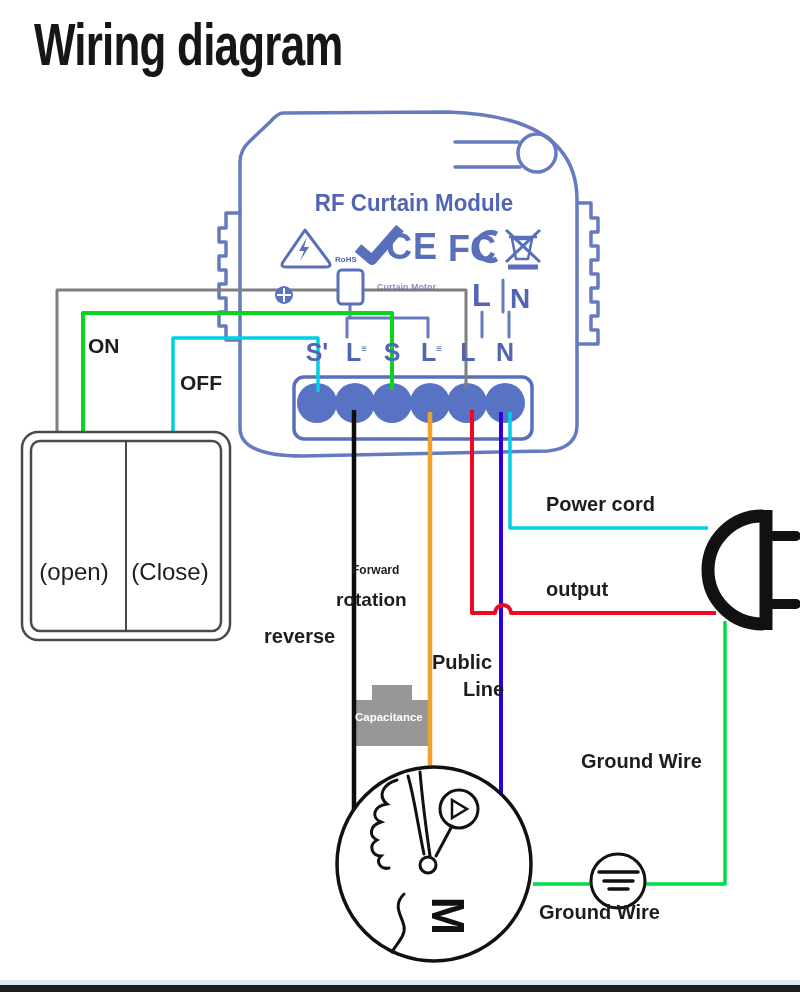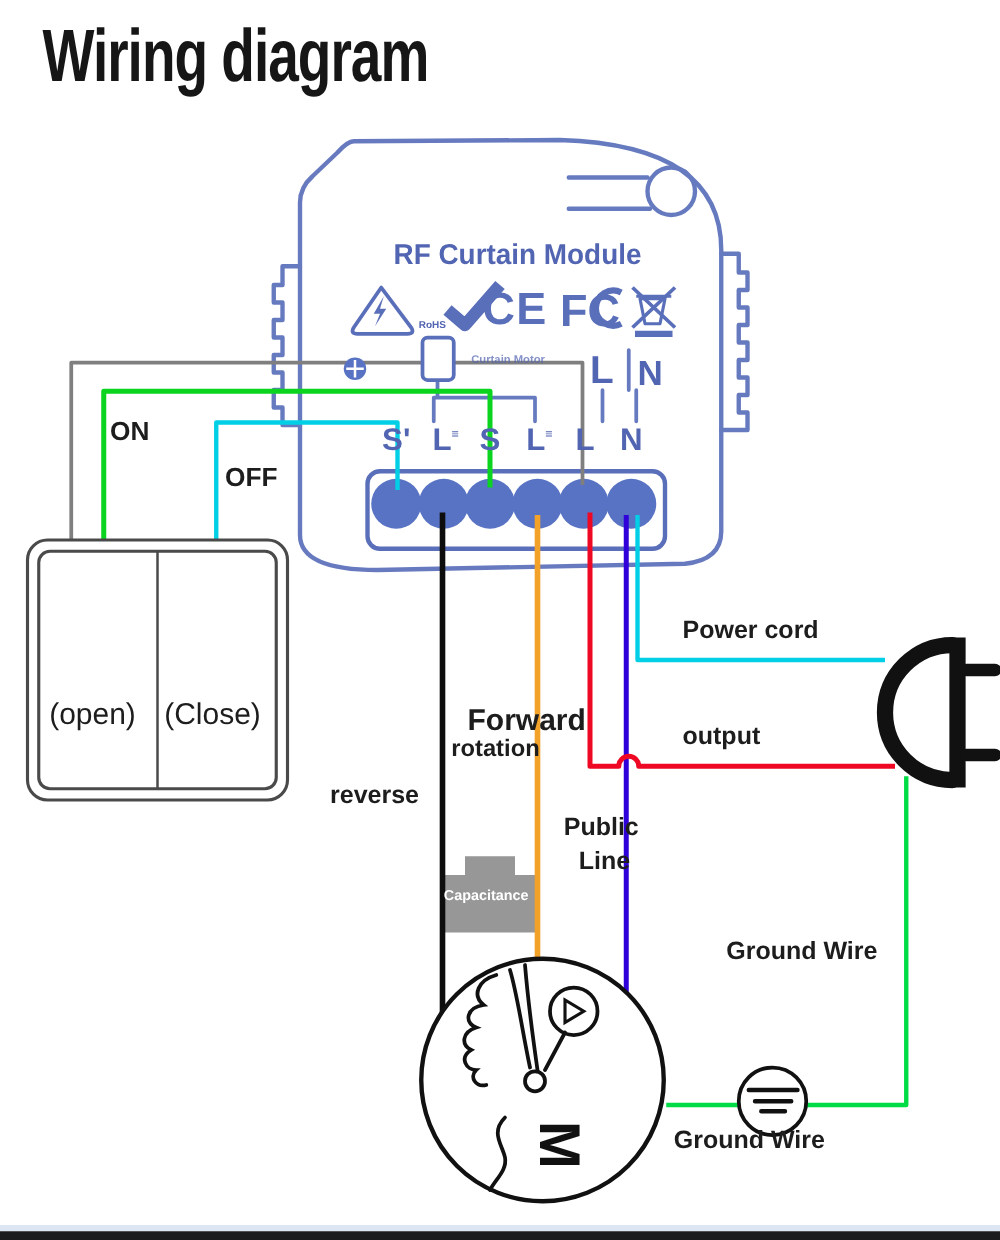--- a/index.html
+++ b/index.html
@@ -7,24 +7,24 @@
          font-family:"Liberation Sans","DejaVu Sans",sans-serif;}
   #diagram-svg{position:absolute;left:0;top:0;}
   .lbl{position:absolute;color:#1d1d1d;font-weight:bold;white-space:nowrap;}
   #title{left:34px;top:10px;font-size:55px;font-weight:bold;color:#161616;
          transform:scaleX(0.80) scaleY(1.08);transform-origin:left top;letter-spacing:-1px;}
   #lbl-key{left:20px;top:251px;font-size:21px;}
   #lbl-on{left:88px;top:334px;font-size:21px;}
   #lbl-off{left:180px;top:371px;font-size:21px;}
   #lbl-open{left:22px;top:558px;width:104px;text-align:center;font-weight:normal;font-size:24px;}
   #lbl-close{left:126px;top:558px;width:88px;text-align:center;font-weight:normal;font-size:24px;}
-  #lbl-fwd1{left:352px;top:563px;font-size:24px;padding-left:22px;}
-  #lbl-fwd2{left:361px;top:589px;font-size:19px;text-align:right;}
+  #lbl-fwd1{left:352px;top:563px;font-size:12px;}
+  #lbl-fwd2{left:336px;top:589px;font-size:19px;text-align:right;}
   #lbl-rev{left:264px;top:625px;font-size:20px;}
-  #lbl-pub1{left:451px;top:651px;font-size:20px;}
+  #lbl-pub1{left:432px;top:651px;font-size:20px;}
   #lbl-pub2{left:463px;top:678px;font-size:20px;}
   #lbl-pcord{left:546px;top:493px;font-size:20px;}
   #lbl-out{left:546px;top:578px;font-size:20px;}
   #lbl-gw1{left:581px;top:750px;font-size:20px;}
   #lbl-gw2{left:539px;top:901px;font-size:20px;}
   #lbl-cap{left:355px;top:711px;width:74px;font-size:11.5px;color:#ffffff;}
   #lbl-rf{left:278px;top:190px;width:272px;text-align:center;font-size:23px;color:#5265b2;
           transform:scaleX(0.97);transform-origin:center;}
   #lbl-rohs{left:335px;top:255px;font-size:8px;color:#5265b2;text-align:right;}
   #lbl-cmotor{left:367px;top:282px;font-size:9px;color:#5265b2;opacity:.7;font-weight:bold;margin-left:10px;}

